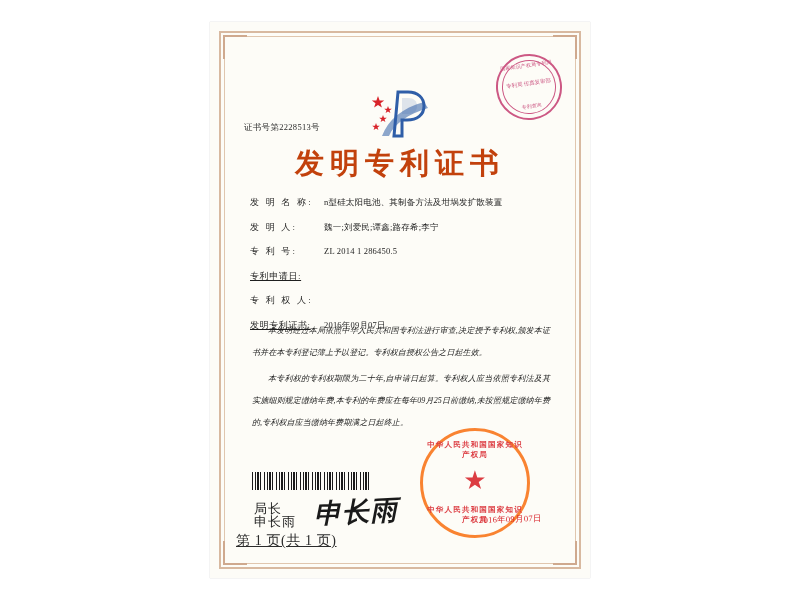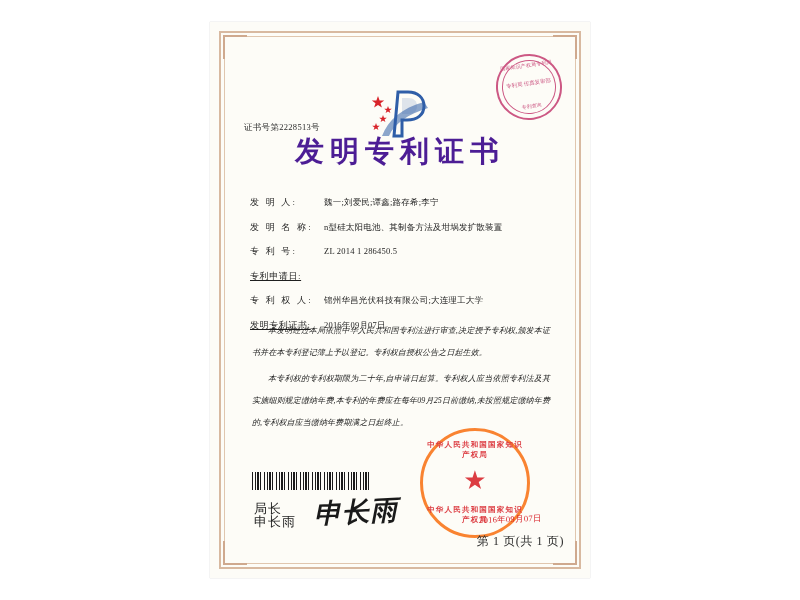--- a/index.html
+++ b/index.html
@@ -126,26 +126,26 @@
     left: 0; right: 0;
     top: 38px;
     height: 56px;
   }
   .emblem svg { display: block; margin: 0 auto; }
 
   
   .title {
     position: absolute;
     left: 0; right: 0;
-    top: 84px;
+    top: 96px;
     text-align: center;
     font-size: 29px;
     font-weight: bold;
     letter-spacing: 6px;
-    color: #4c1d95;
+    color: #c2410c;
     font-family: "DejaVu Serif", "Liberation Serif", serif;
   }
 
   
   .fields {
     position: absolute;
     left: 14px;
     right: 14px;
     top: 148px;
   }
@@ -280,24 +280,25 @@
     letter-spacing: 0.3px;
     transform: rotate(-2deg);
     white-space: nowrap;
   }
 
   
   .footer {
     position: absolute;
     left: 0; right: 0;
     bottom: 2px;
-    text-align: right;
-    font-size: 12px;
+    text-align: left;
+    font-size: 14px;
     color: #2b2b2b;
     letter-spacing: 0.6px;
+    text-decoration: underline;
   }
 </style>
 </head>
 <body>
 
 <div id="page">
 
   <div class="certificate">
     <div class="border-outer"></div>
     <div class="border-inner"></div>
@@ -329,37 +330,36 @@
             <polygon points="31,29 32,31.7 34.8,31.7 32.5,33.4 33.4,36.1 31,34.4 28.6,36.1 29.5,33.4 27.2,31.7 30,31.7"></polygon>
             <polygon points="24,37 25,39.7 27.8,39.7 25.5,41.4 26.4,44.1 24,42.4 21.6,44.1 22.5,41.4 20.2,39.7 23,39.7"></polygon>
           </g>
         </svg>
       </div>
 
       <div class="title">发明专利证书</div>
 
       <div class="fields">
         <div class="field-row">
+          <span class="field-label">发 明 名 称:</span>
+          <span class="field-value">n型硅太阳电池、其制备方法及坩埚发扩散装置</span>
+        </div>
+        <div class="field-row">
           <span class="field-label">发 明 人:</span>
           <span class="field-value">魏一;刘爱民;谭鑫;路存希;李宁</span>
         </div>
         <div class="field-row">
-          <span class="field-label">发 明 名 称:</span>
-          <span class="field-value">n型硅太阳电池、其制备方法及坩埚发扩散装置</span>
-        </div>
-        <div class="field-row">
           <span class="field-label">专 利 号:</span>
           <span class="field-value">ZL 2014 1 286450.5</span>
         </div>
         <div class="field-row">
           <span class="field-label wide">专利申请日:</span>
         </div>
         <div class="field-row">
           <span class="field-label">专 利 权 人:</span>
-          <span class="field-value">锦州华昌光伏科技有限公司;大连理工大学</span>
         </div>
         <div class="field-row">
           <span class="field-label wide">发明专利证书:</span>
           <span class="field-value">2016年09月07日</span>
         </div>
       </div>
 
       <div class="body-text">
         <p>本发明经过本局依照中华人民共和国专利法进行审查,决定授予专利权,颁发本证书并在本专利登记簿上予以登记。专利权自授权公告之日起生效。</p>
         <p>本专利权的专利权期限为二十年,自申请日起算。专利权人应当依照专利法及其实施细则规定缴纳年费,本专利的年费应在每年09月25日前缴纳,未按照规定缴纳年费的,专利权自应当缴纳年费期满之日起终止。</p>

